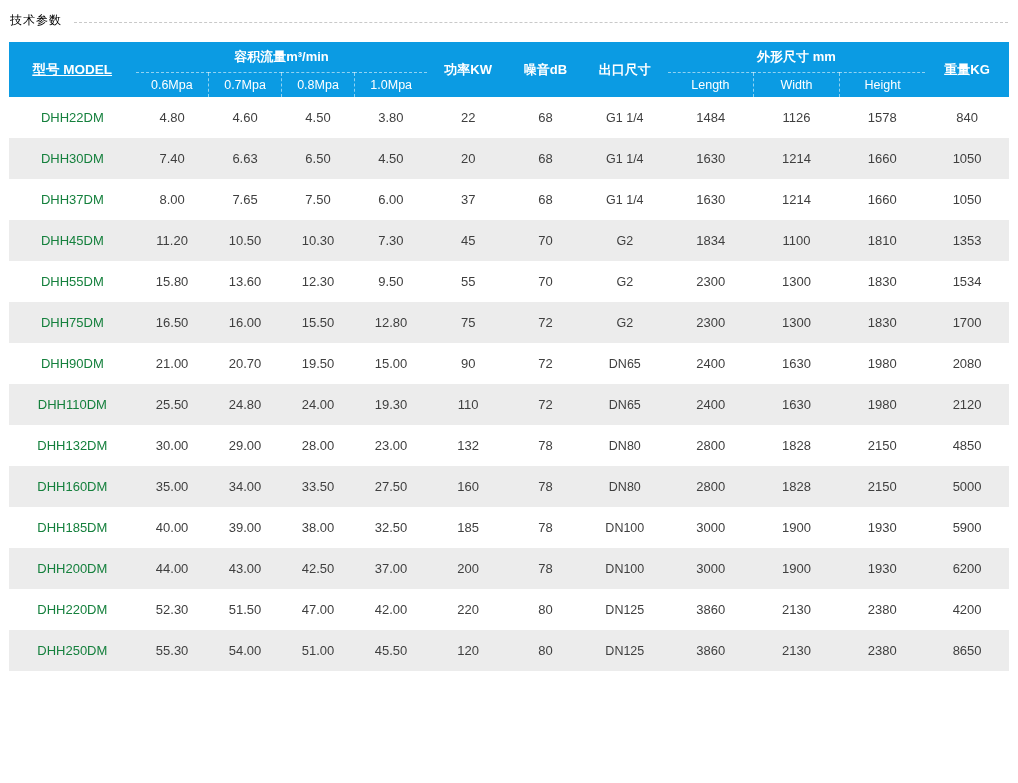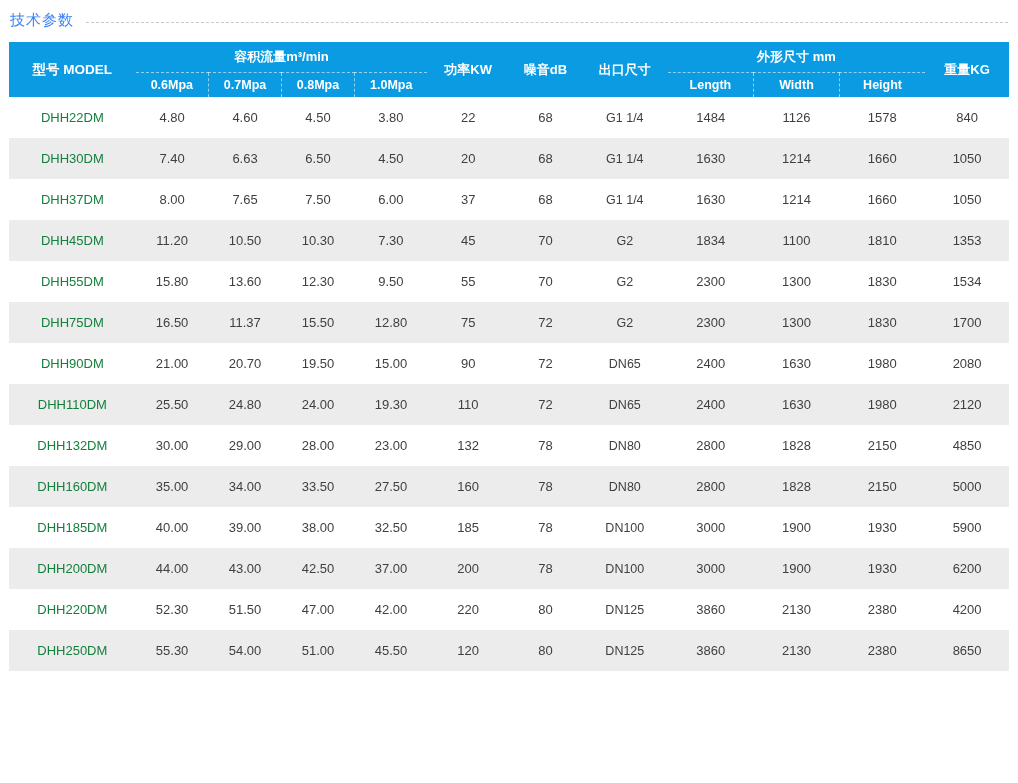--- a/index.html
+++ b/index.html
@@ -20,22 +20,22 @@
     height: 783px;
   }
   .section-header {
     display: flex;
     align-items: center;
     padding: 14px 10px 8px 10px;
     height: 34px;
     box-sizing: border-box;
   }
   .section-title {
-    font-size: 15px;
-    color: #3b82f6;
+    font-size: 12px;
+    color: #000000;
     letter-spacing: 1px;
     white-space: nowrap;
   }
   .section-rule {
     flex: 1;
     margin-left: 12px;
     border-top: 1px dashed #c9c9c9;
     height: 0;
     margin-top: 4px;
   }
@@ -50,33 +50,34 @@
     vertical-align: middle;
     font-size: 13px;
   }
   thead th {
     background: #0b9be3;
     color: #ffffff;
     font-weight: bold;
     padding: 6px 2px;
   }
   thead th.sub {
-    font-weight: bold;
+    font-weight: normal;
     font-size: 12.5px;
     padding: 5px 2px;
     border-left: 1px dashed rgba(255,255,255,0.55);
   }
   thead th.sub.first {
     border-left: none;
   }
   thead th.grp {
     border-bottom: 1px dashed rgba(255,255,255,0.55);
   }
   thead th.model {
     font-size: 13.5px;
+    text-decoration: underline;
   }
   tbody td {
     padding: 13px 2px;
     color: #3f3f3f;
     font-size: 13px;
   }
   tbody tr.odd td {
     background: #ffffff;
   }
   tbody tr.even td {
@@ -209,21 +210,21 @@
           <td>70</td>
           <td class="outlet">G2</td>
           <td>2300</td>
           <td>1300</td>
           <td>1830</td>
           <td>1534</td>
         </tr>
         <tr class="even">
           <td class="model">DHH75DM</td>
           <td>16.50</td>
-          <td>11.37</td>
+          <td>16.00</td>
           <td>15.50</td>
           <td>12.80</td>
           <td>75</td>
           <td>72</td>
           <td class="outlet">G2</td>
           <td>2300</td>
           <td>1300</td>
           <td>1830</td>
           <td>1700</td>
         </tr>

